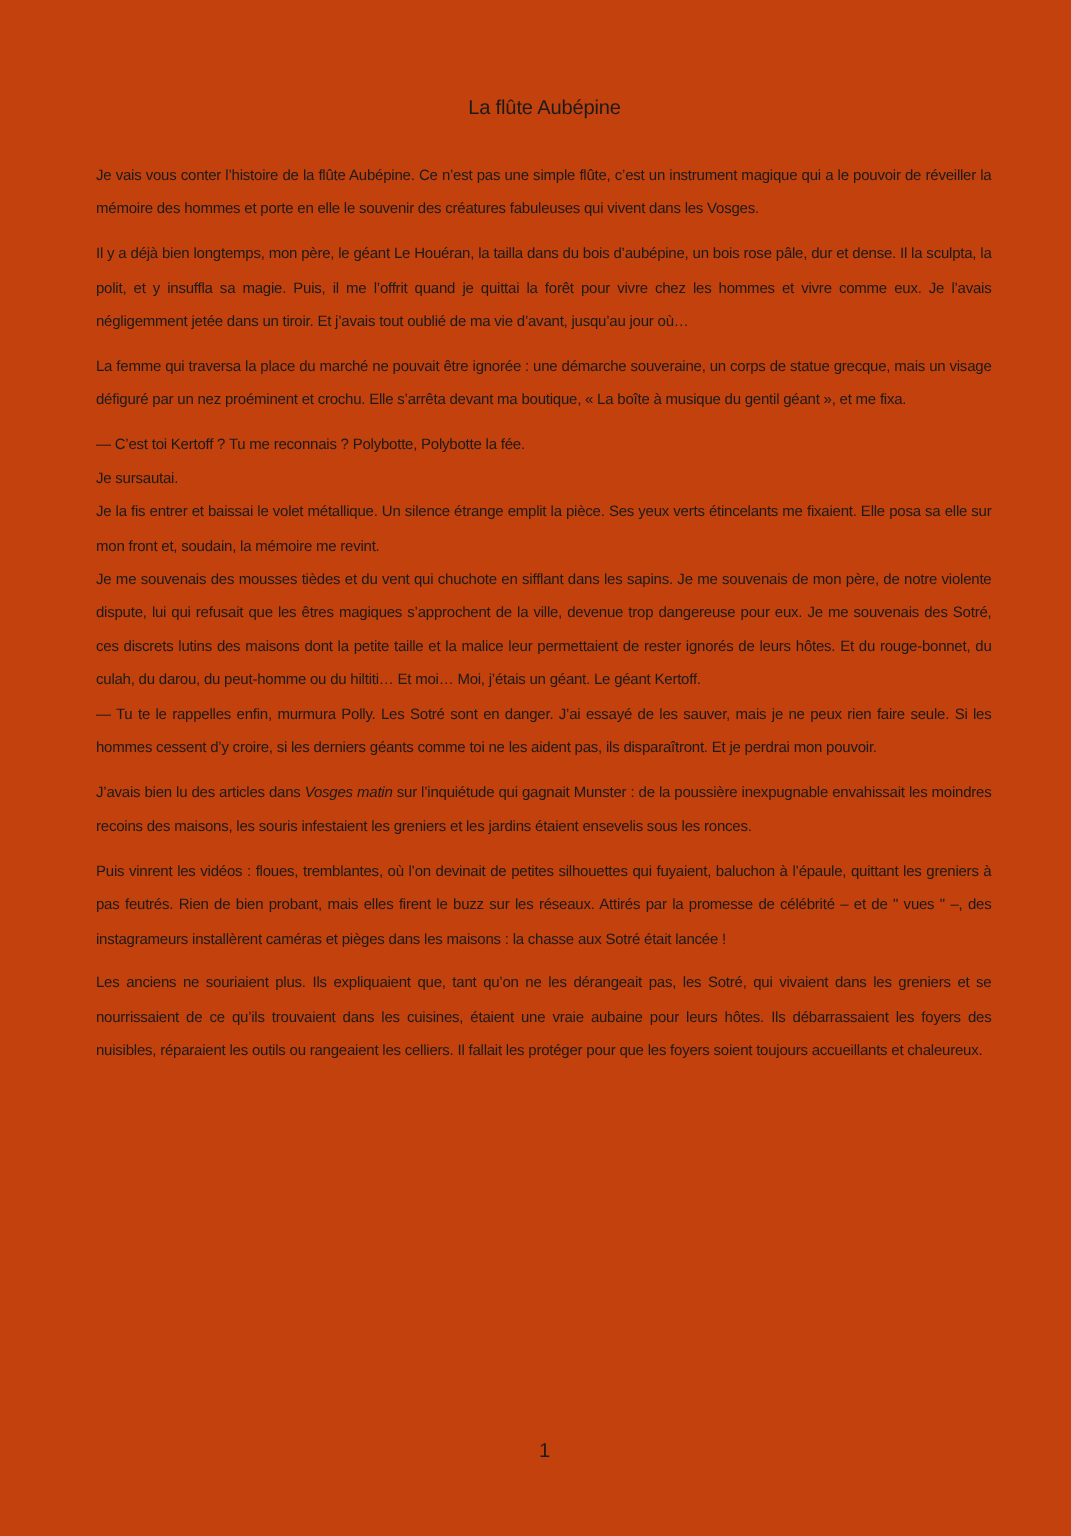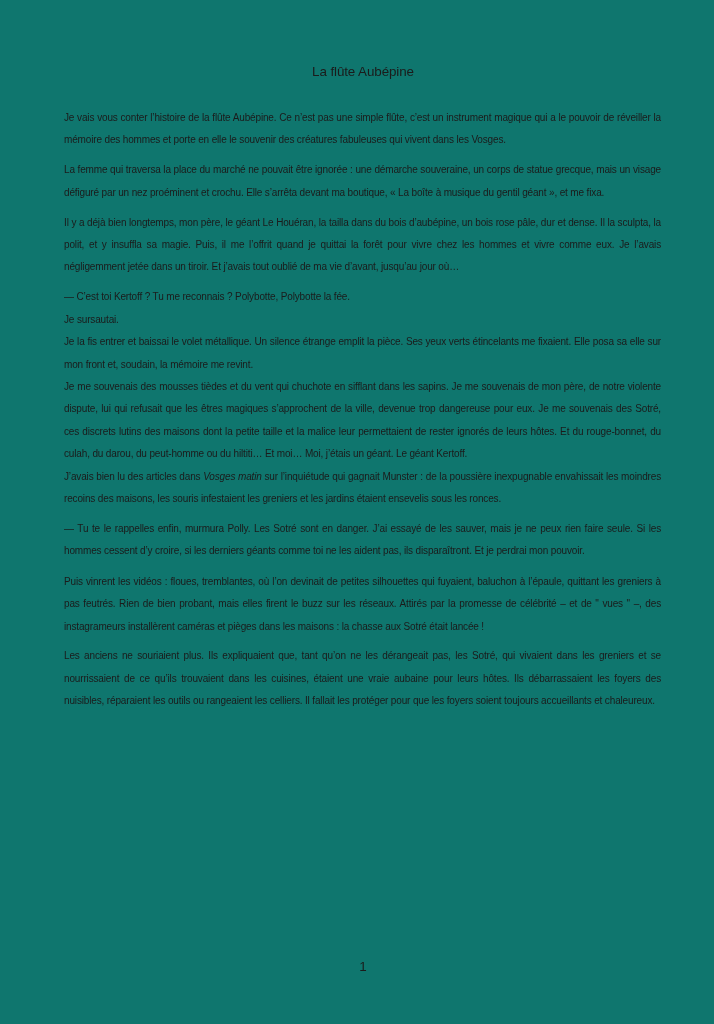--- a/index.html
+++ b/index.html
@@ -14,21 +14,21 @@
       position: relative;
       font-family: "Liberation Sans", "DejaVu Sans", sans-serif;
       color: #1b1b1b;
     }
     .page {
       position: absolute;
       left: 0;
       top: 0;
       width: 714px;
       height: 1024px;
-      background: #0f766e;
+      background: #c2410c;
     }
     .title {
       position: absolute;
       top: 62px;
       left: 0;
       width: 726px;
       text-align: center;
       font-size: 13.4px;
       line-height: 20px;
       letter-spacing: -0.1px;
@@ -66,26 +66,26 @@
     }
   </style>
 </head>
 <body>
 
 <div class="page">
   <div class="title">La flûte Aubépine</div>
 
   <div class="body-text">
     <p class="para">Je vais vous conter l’histoire de la flûte Aubépine. Ce n’est pas une simple flûte, c’est un instrument magique qui a le pouvoir de réveiller la mémoire des hommes et porte en elle le souvenir des créatures fabuleuses qui vivent dans les Vosges.</p>
+    <p class="para">Il y a déjà bien longtemps, mon père, le géant Le Houéran, la tailla dans du bois d’aubépine, un bois rose pâle, dur et dense. Il la sculpta, la polit, et y insuffla sa magie. Puis, il me l’offrit quand je quittai la forêt pour vivre chez les hommes et vivre comme eux. Je l’avais négligemment jetée dans un tiroir. Et j’avais tout oublié de ma vie d’avant, jusqu’au jour où…</p>
     <p class="para">La femme qui traversa la place du marché ne pouvait être ignorée : une démarche souveraine, un corps de statue grecque, mais un visage défiguré par un nez proéminent et crochu. Elle s’arrêta devant ma boutique, « La boîte à musique du gentil géant », et me fixa.</p>
-    <p class="para">Il y a déjà bien longtemps, mon père, le géant Le Houéran, la tailla dans du bois d’aubépine, un bois rose pâle, dur et dense. Il la sculpta, la polit, et y insuffla sa magie. Puis, il me l’offrit quand je quittai la forêt pour vivre chez les hommes et vivre comme eux. Je l’avais négligemment jetée dans un tiroir. Et j’avais tout oublié de ma vie d’avant, jusqu’au jour où…</p>
     <p class="para tight">— C’est toi Kertoff ? Tu me reconnais ? Polybotte, Polybotte la fée.</p>
     <p class="para tight">Je sursautai.</p>
     <p class="para tight">Je la fis entrer et baissai le volet métallique. Un silence étrange emplit la pièce. Ses yeux verts étincelants me fixaient. Elle posa sa elle sur mon front et, soudain, la mémoire me revint.</p>
     <p class="para tight">Je me souvenais des mousses tièdes et du vent qui chuchote en sifflant dans les sapins. Je me souvenais de mon père, de notre violente dispute, lui qui refusait que les êtres magiques s’approchent de la ville, devenue trop dangereuse pour eux. Je me souvenais des Sotré, ces discrets lutins des maisons dont la petite taille et la malice leur permettaient de rester ignorés de leurs hôtes. Et du rouge-bonnet, du culah, du darou, du peut-homme ou du hiltiti… Et moi… Moi, j’étais un géant. Le géant Kertoff.</p>
+    <p class="para last-tight">— Tu te le rappelles enfin, murmura Polly. Les Sotré sont en danger. J’ai essayé de les sauver, mais je ne peux rien faire seule. Si les hommes cessent d’y croire, si les derniers géants comme toi ne les aident pas, ils disparaîtront. Et je perdrai mon pouvoir.</p>
     <p class="para"><span>J’avais bien lu des articles dans </span><em>Vosges matin</em><span> sur l’inquiétude qui gagnait Munster : de la poussière inexpugnable envahissait les moindres recoins des maisons, les souris infestaient les greniers et les jardins étaient ensevelis sous les ronces.</span></p>
-    <p class="para last-tight">— Tu te le rappelles enfin, murmura Polly. Les Sotré sont en danger. J’ai essayé de les sauver, mais je ne peux rien faire seule. Si les hommes cessent d’y croire, si les derniers géants comme toi ne les aident pas, ils disparaîtront. Et je perdrai mon pouvoir.</p>
     <p class="para">Puis vinrent les vidéos : floues, tremblantes, où l’on devinait de petites silhouettes qui fuyaient, baluchon à l’épaule, quittant les greniers à pas feutrés. Rien de bien probant, mais elles firent le buzz sur les réseaux. Attirés par la promesse de célébrité – et de " vues " –, des instagrameurs installèrent caméras et pièges dans les maisons : la chasse aux Sotré était lancée !</p>
     <p class="para">Les anciens ne souriaient plus. Ils expliquaient que, tant qu’on ne les dérangeait pas, les Sotré, qui vivaient dans les greniers et se nourrissaient de ce qu’ils trouvaient dans les cuisines, étaient une vraie aubaine pour leurs hôtes. Ils débarrassaient les foyers des nuisibles, réparaient les outils ou rangeaient les celliers. Il fallait les protéger pour que les foyers soient toujours accueillants et chaleureux.</p>
   </div>
 
   <div class="page-number">1</div>
 </div>
 
 </body></html>

